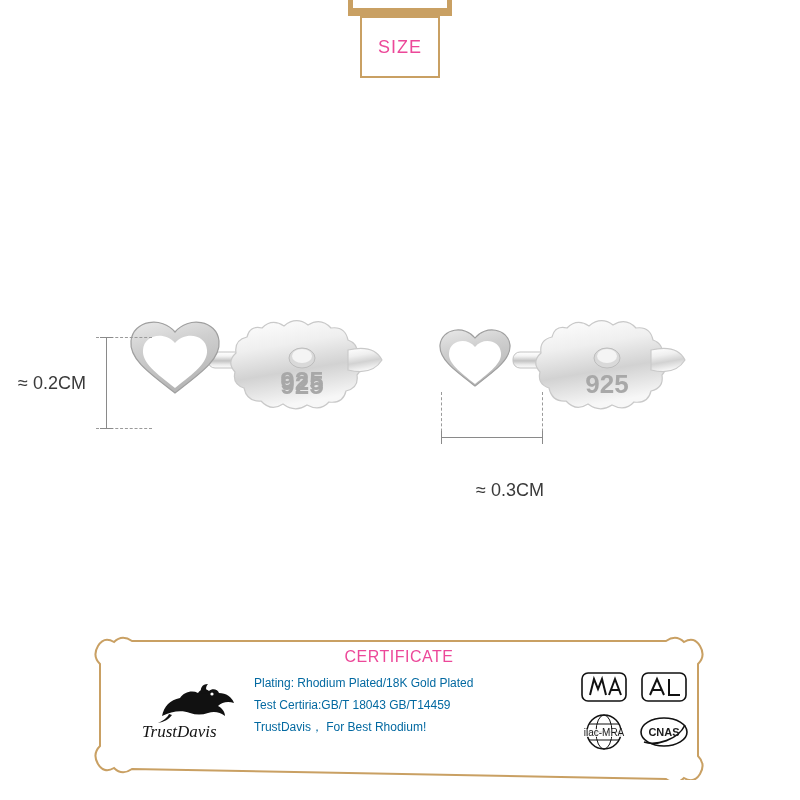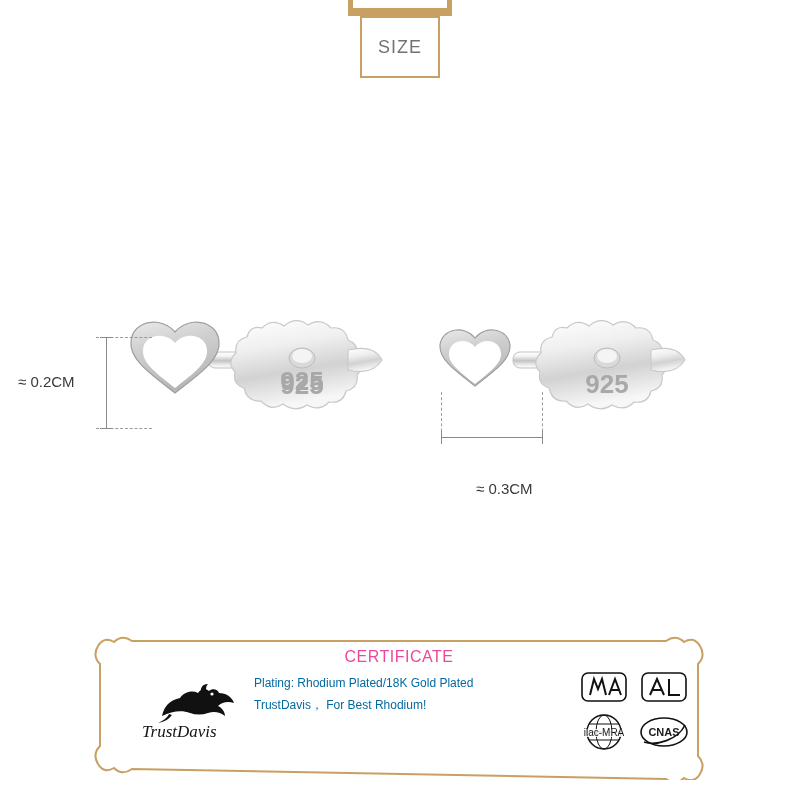--- a/index.html
+++ b/index.html
@@ -46,21 +46,21 @@
     width: 80px; height: 62px;
     border: 2px solid #c9a063;
     background: #ffffff;
     display: flex;
     align-items: center;
     justify-content: center;
   }
   .banner-label {
     font-size: 18px;
     letter-spacing: 1px;
-    color: #737373;
+    color: #ec4899;
     font-family: "Liberation Sans", sans-serif;
   }
 
   
   .earrings {
     position: absolute;
     left: 0; top: 280px;
     width: 800px; height: 260px;
   }
 
@@ -74,21 +74,21 @@
   .dim-dash-v {
     position: absolute;
     border-left: 1px dashed #9a9a9a;
   }
   .dim-dash-h {
     position: absolute;
     border-top: 1px dashed #9a9a9a;
   }
   .dim-label {
     position: absolute;
-    font-size: 15px;
+    font-size: 18px;
     color: #3a3a3a;
     white-space: nowrap;
     font-family: "Liberation Sans", sans-serif;
   }
 
   
   .certificate {
     position: absolute;
     left: 84px; top: 630px;
     width: 630px; height: 150px;
@@ -359,20 +359,21 @@
                  C40 28 30 29 20 34 Z" fill="#111111"></path>
         <path d="M60 12 C57 7 60 2 66 2 C63 5 64 9 66 11 Z" fill="#111111"></path>
         <circle cx="70" cy="12" r="1.6" fill="#ffffff"></circle>
         <path d="M30 33 C26 38 22 40 16 41 C22 38 25 36 27 32 Z" fill="#111111"></path>
       </svg>
       <div class="brand-name">TrustDavis</div>
     </div>
 
     <div class="cert-lines">
       <div class="cert-line">Plating: Rhodium Plated/18K Gold Plated</div>
+      <div class="cert-line">Test Certiria:GB/T 18043 GB/T14459</div>
       <div class="cert-line">TrustDavis，  For Best Rhodium!</div>
     </div>
 
     <div class="marks">
 
       <div class="mark mark-ma">
         <svg width="52" height="34" viewBox="0 0 52 34">
           <rect x="4" y="3" width="44" height="28" rx="6" fill="none" stroke="#111111" stroke-width="1.6"></rect>
           <path d="M12 25 L16 9 L20 19 L24 9 L28 25" fill="none" stroke="#111111" stroke-width="2"></path>
           <path d="M31 25 L37 9 L43 25 M33.5 20 H40.5" fill="none" stroke="#111111" stroke-width="2"></path>

